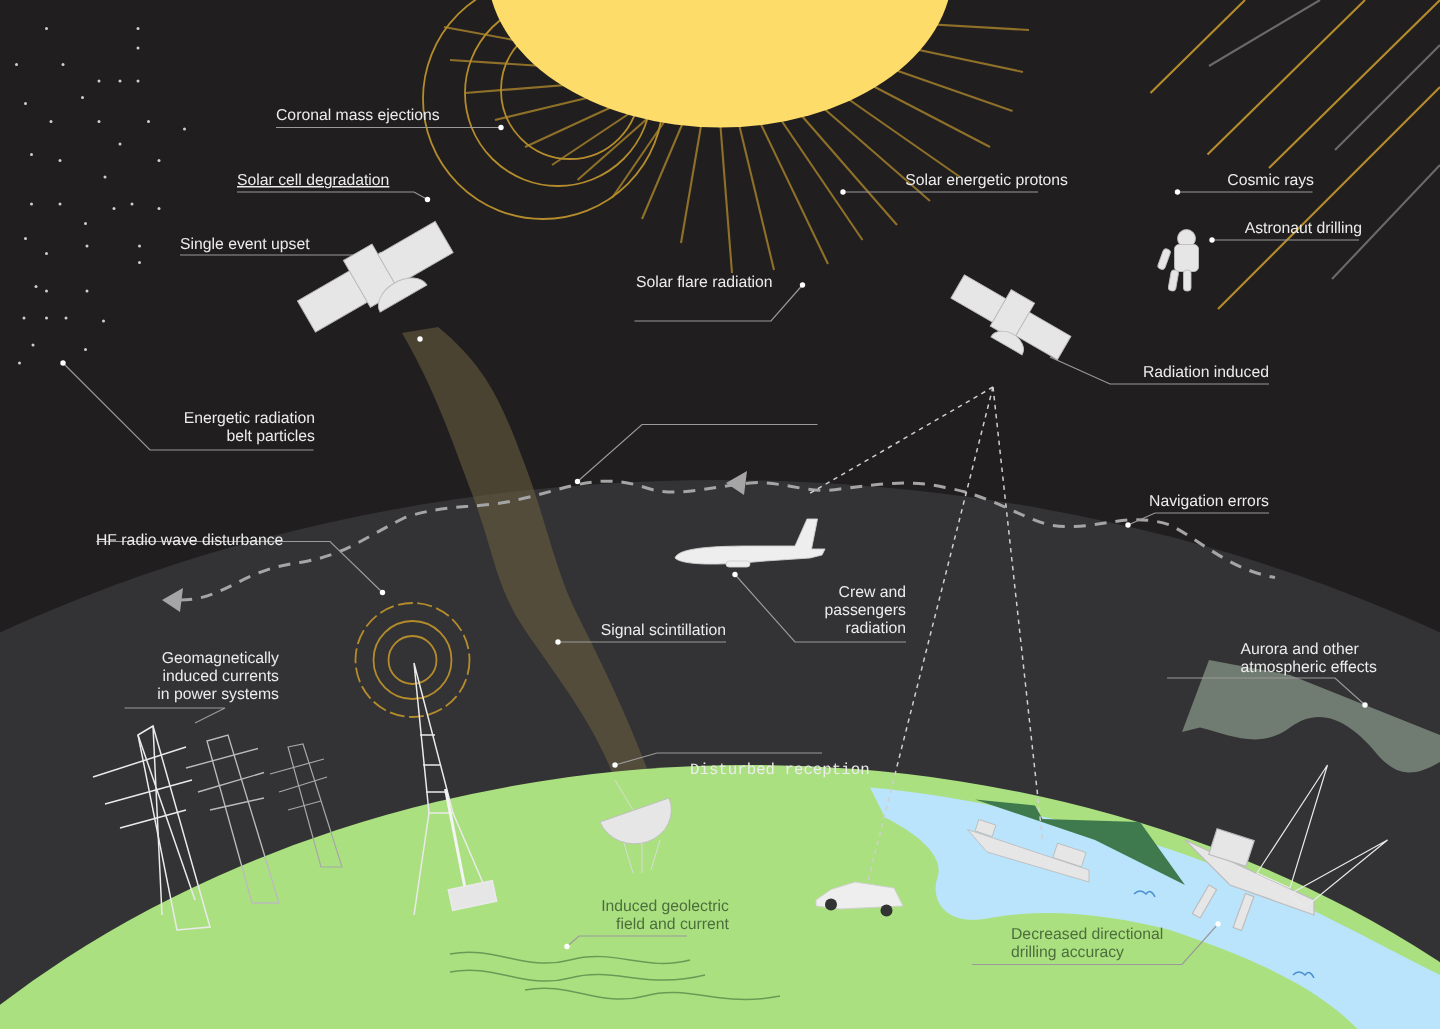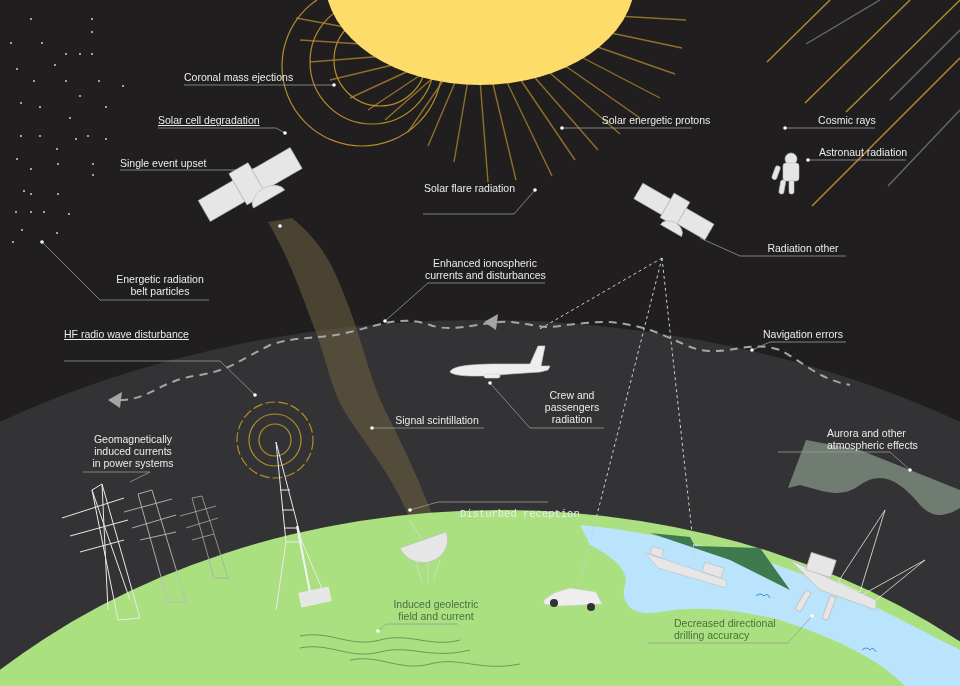--- a/index.html
+++ b/index.html
@@ -1,19 +1,19 @@
 <!DOCTYPE html>
 <html><head>
 <meta charset="utf-8">
 <style>
   html, body { margin: 0; padding: 0; background: #201e1f; }
   #stage { position: relative; width: 960px; height: 686px; overflow: hidden; background: #201e1f; font-family: "Liberation Sans", sans-serif; }
   svg#art { position: absolute; left: 0; top: 0; }
   .lbl { position: absolute; color: #ececec; font-size: 10.5px; line-height: 12px; white-space: nowrap; }
-  .lbl.r { text-align: center; }
+  .lbl.r { text-align: right; }
   .lbl.dark { color: #4c6e3c; }
   .lbl span { display: block; }
 </style>
 </head>
 <body>
 
 <div id="stage">
 
   <svg id="art" width="960" height="686" viewBox="0 0 960 686">
 
@@ -257,33 +257,29 @@
       <path d="M756,596 q4,-4 8,0 q3,-4 6,2"></path>
       <path d="M862,650 q4,-4 8,0 q3,-4 6,2"></path>
     </g>
   </svg>
 
   <div class="lbl r" style="left:184px; top:71px; width:104px;">Coronal mass ejections</div>
   <div class="lbl r" style="left:158px; top:114px; width:98px;text-decoration:underline;">Solar cell degradation</div>
   <div class="lbl r" style="left:120px; top:157px; width:82px;">Single event upset</div>
   <div class="lbl r" style="left:600px; top:114px; width:112px;">Solar energetic protons</div>
   <div class="lbl r" style="left:818px; top:114px; width:58px;">Cosmic rays</div>
-  <div class="lbl r" style="left:818px; top:146px; width:90px;">Astronaut radiation</div>
+  <div class="lbl r" style="left:818px; top:146px; width:90px;">Astronaut drilling</div>
   <div class="lbl" style="left:424px; top:182px;">Solar flare radiation</div>
-  <div class="lbl r" style="left:760px; top:242px; width:86px;">Radiation other</div>
+  <div class="lbl r" style="left:760px; top:242px; width:86px;">Radiation induced</div>
 
   <div class="lbl r" style="left:110px; top:273px; width:100px;">
     <span>Energetic radiation</span>
     <span>belt particles</span>
   </div>
-  <div class="lbl r" style="left:425px; top:257px; width:120px;">
-    <span>Enhanced ionospheric</span>
-    <span>currents and disturbances</span>
-  </div>
-  <div class="lbl" style="left:64px; top:328px;text-decoration:underline;">HF radio wave disturbance</div>
+  <div class="lbl" style="left:64px; top:354px;">HF radio wave disturbance</div>
   <div class="lbl r" style="left:760px; top:328px; width:86px;">Navigation errors</div>
   <div class="lbl r" style="left:540px; top:389px; width:64px;">
     <span>Crew and</span>
     <span>passengers</span>
     <span>radiation</span>
   </div>
   <div class="lbl r" style="left:390px; top:414px; width:94px;">Signal scintillation</div>
   <div class="lbl r" style="left:80px; top:433px; width:106px;">
     <span>Geomagnetically</span>
     <span>induced currents</span>

